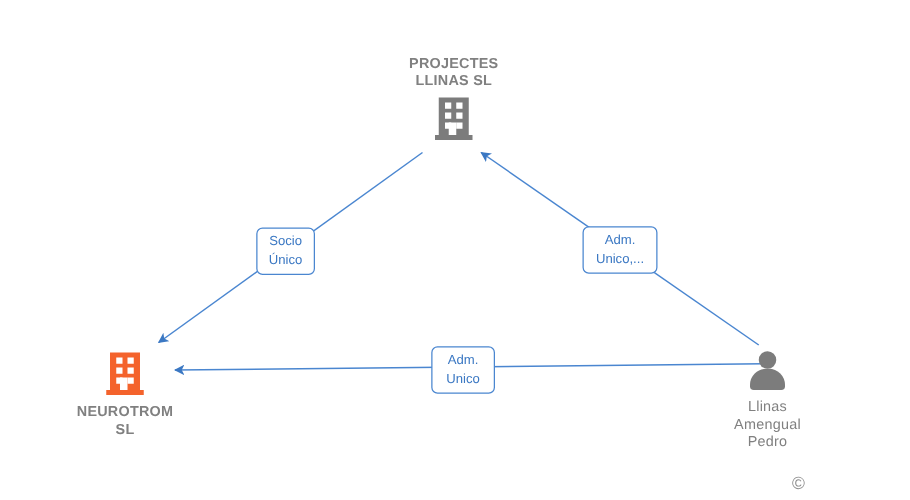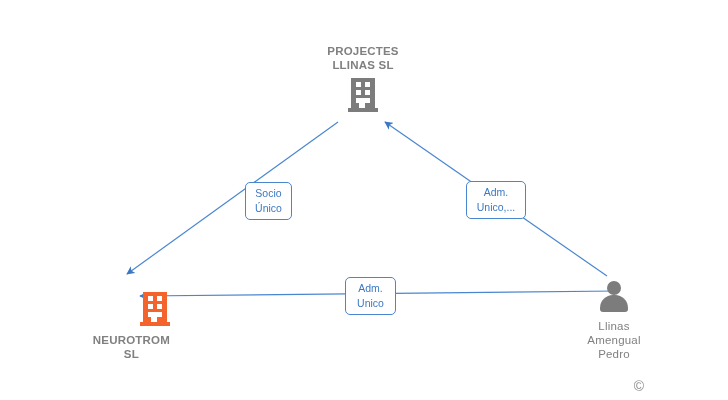--- a/index.html
+++ b/index.html
@@ -170,21 +170,21 @@
       <div class="win" style="left:8px;  top:4px;"></div>
       <div class="win" style="left:17px; top:4px;"></div>
       <div class="win" style="left:8px;  top:12px;"></div>
       <div class="win" style="left:17px; top:12px;"></div>
       <div class="win" style="left:8px;  top:20px;"></div>
       <div class="win" style="left:17px; top:20px;"></div>
       <div class="door"></div>
     </div>
   </div>
 
-  <div class="node node-company-orange" style="left:30px; top:292px;align-items:flex-end;">
+  <div class="node node-company-orange" style="left:30px; top:282px;">
     <div class="bldg">
       <div class="body"></div>
       <div class="base"></div>
       <div class="win" style="left:8px;  top:4px;"></div>
       <div class="win" style="left:17px; top:4px;"></div>
       <div class="win" style="left:8px;  top:12px;"></div>
       <div class="win" style="left:17px; top:12px;"></div>
       <div class="win" style="left:8px;  top:20px;"></div>
       <div class="win" style="left:17px; top:20px;"></div>
       <div class="door"></div>
@@ -196,21 +196,21 @@
   <div class="node" style="left:544px; top:280px;">
     <div class="person">
       <div class="head"></div>
       <div class="torso"></div>
     </div>
     <div class="node-label bottom">Llinas
 Amengual
 Pedro</div>
   </div>
 
-  <div class="edge-label" style="left:205px; top:182px; width:47px;margin-left:40px;">Socio
+  <div class="edge-label" style="left:205px; top:182px; width:47px;">Socio
 Único</div>
 
   <div class="edge-label" style="left:466px; top:181px; width:60px;">Adm.
 Unico,...</div>
 
   <div class="edge-label" style="left:345px; top:277px; width:51px;">Adm.
 Unico</div>
 
   <div id="watermark">
     <span class="copy">©</span>

